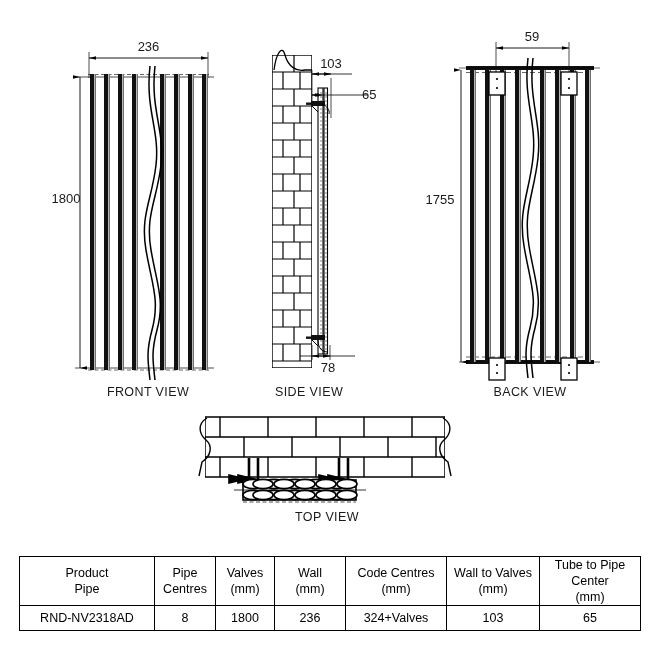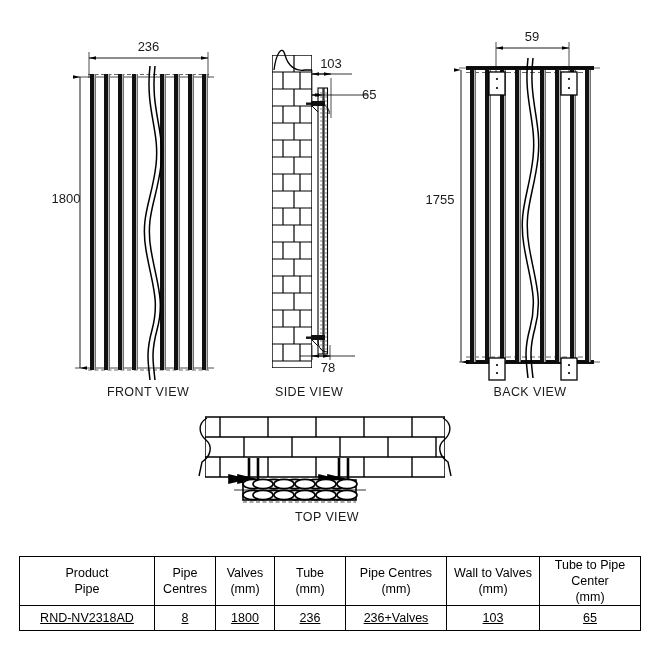--- a/index.html
+++ b/index.html
@@ -56,21 +56,20 @@
     padding: 0;
     line-height: 16px;
     vertical-align: middle;
   }
   table.spec th {
     font-weight: normal;
     height: 38px;
   }
   table.spec td {
     height: 24px;
-    text-decoration: underline;
   }
   table.spec th span, table.spec td span { display: block; }
   .c0 { width: 134px; }
   .c1 { width: 60px; }
   .c2 { width: 58px; }
   .c3 { width: 70px; }
   .c4 { width: 100px; }
   .c5 { width: 92px; }
   .c6 { width: 100px; }
 </style>
@@ -447,42 +446,42 @@
         </th>
         <th class="c1">
           <span>Pipe</span>
           <span>Centres</span>
         </th>
         <th class="c2">
           <span>Valves</span>
           <span>(mm)</span>
         </th>
         <th class="c3">
-          <span>Tube</span>
+          <span>Wall</span>
           <span>(mm)</span>
         </th>
         <th class="c4">
-          <span>Pipe Centres</span>
+          <span>Code Centres</span>
           <span>(mm)</span>
         </th>
         <th class="c5">
           <span>Wall to Valves</span>
           <span>(mm)</span>
         </th>
         <th class="c6">
           <span>Tube to Pipe Center</span>
           <span>(mm)</span>
         </th>
       </tr>
     </thead>
     <tbody>
       <tr>
         <td>RND-NV2318AD</td>
         <td>8</td>
         <td>1800</td>
         <td>236</td>
-        <td>236+Valves</td>
+        <td>324+Valves</td>
         <td>103</td>
         <td>65</td>
       </tr>
     </tbody>
   </table>
 </div>
 
 </body></html>

